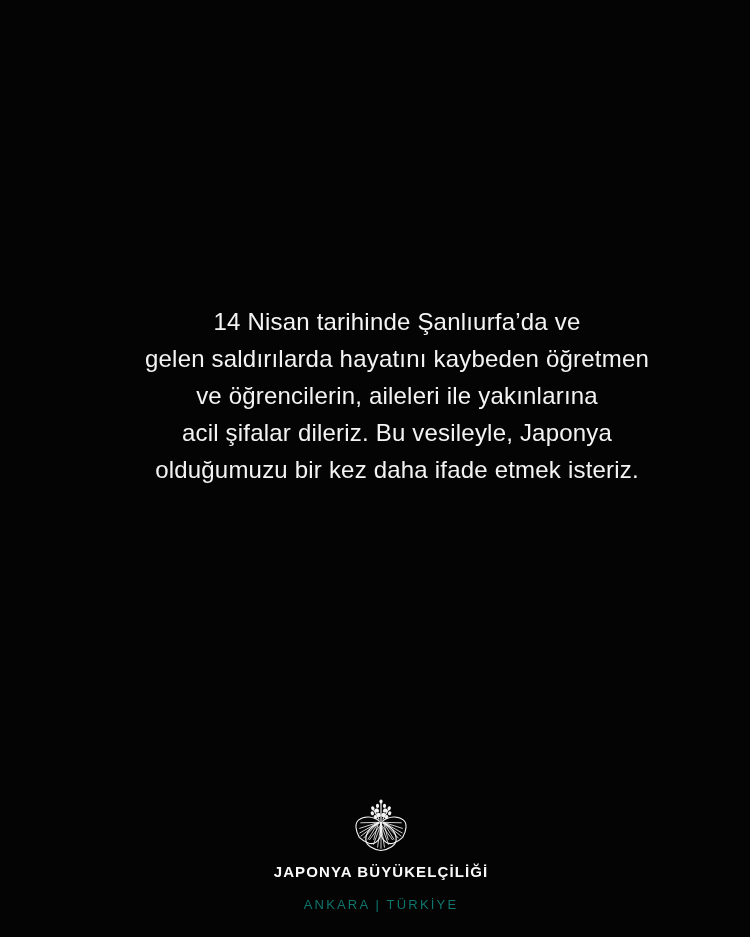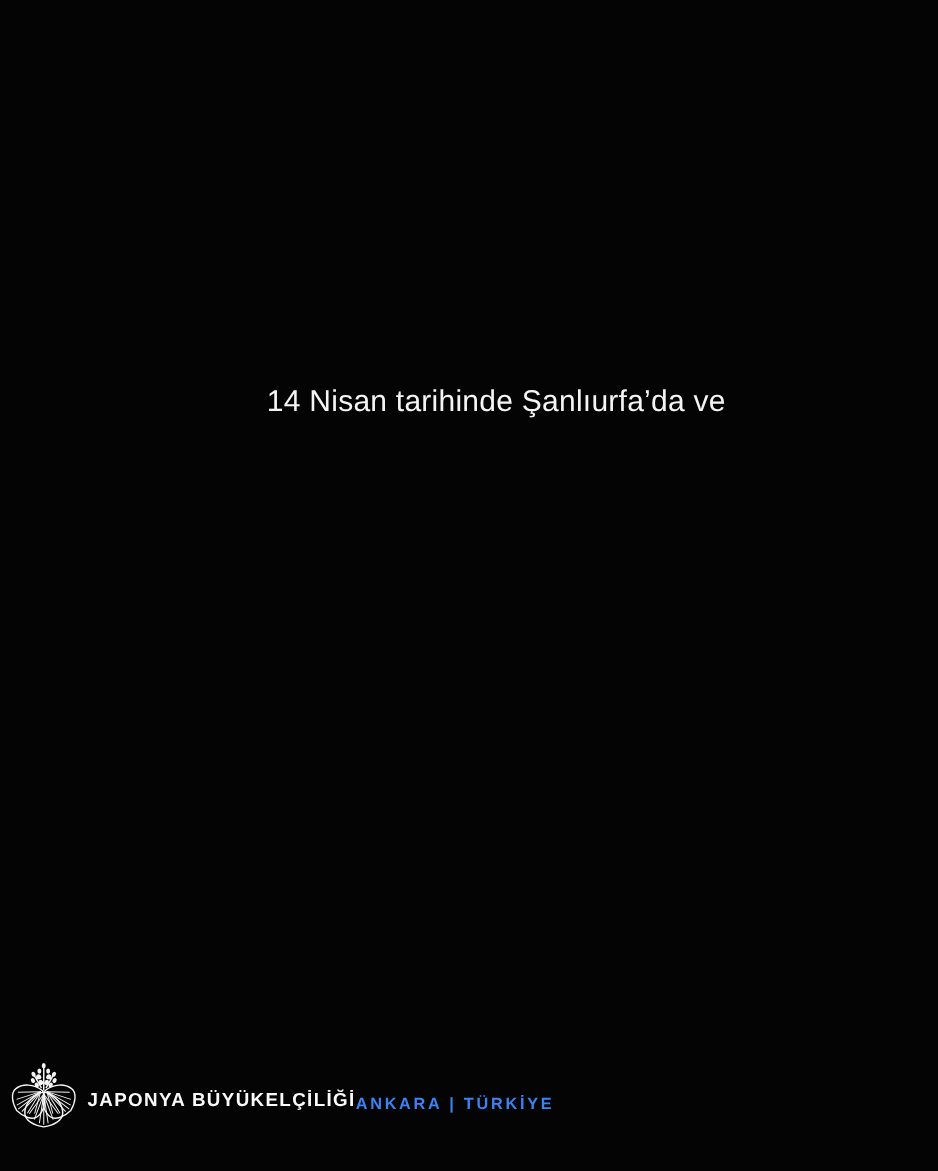--- a/index.html
+++ b/index.html
@@ -26,57 +26,61 @@
   .message .line {
     font-size: 24px;
     line-height: 37px;
     font-weight: 400;
     color: #f4f4f4;
     letter-spacing: 0.2px;
     white-space: nowrap;
   }
   .footer {
     position: absolute;
-    left: 0;
+    left: 12px;
     right: 0;
     bottom: 24px;
     display: flex;
-    flex-direction: row;
+    flex-direction: column;
     align-items: center;
   }
   .crest {
     width: 70px;
     height: 58px;
     margin-bottom: 7px;
   }
   .footer-title {
     color: #fafafa;
     font-size: 15px;
     font-weight: 700;
     letter-spacing: 1.1px;
     line-height: 19px;
     white-space: nowrap;
   }
   .footer-subtitle {
-    color: #3b82f6;
+    color: #0f766e;
     font-size: 13px;
-    font-weight: 700;
+    font-weight: 400;
     letter-spacing: 2.2px;
     line-height: 16px;
-    margin-top: 4px;
+    margin-top: 16px;
     white-space: nowrap;
   }
 </style>
 </head>
 <body>
 
 <div class="card">
 
   <div class="message">
     <div class="line">14 Nisan tarihinde Şanlıurfa’da ve</div>
+    <div class="line">gelen saldırılarda hayatını kaybeden öğretmen</div>
+    <div class="line">ve öğrencilerin, aileleri ile yakınlarına</div>
+    <div class="line">acil şifalar dileriz. Bu vesileyle, Japonya</div>
+    <div class="line">olduğumuzu bir kez daha ifade etmek isteriz.</div>
   </div>
 
   <div class="footer">
 
     <svg class="crest" viewBox="0 0 120 96" xmlns="http://www.w3.org/2000/svg" aria-hidden="true">
       <defs>
         <g id="leaf">
           <path d="M0,0 C -16,4 -26,17 -26,29 C -26,39 -14,46 0,48 C 14,46 26,39 26,29 C 26,17 16,4 0,0 Z" fill="none" stroke="#f4f4f4" stroke-width="2"></path>
           <g stroke="#f4f4f4" stroke-width="1.4">
             <line x1="0" y1="3" x2="-20" y2="30"></line>

